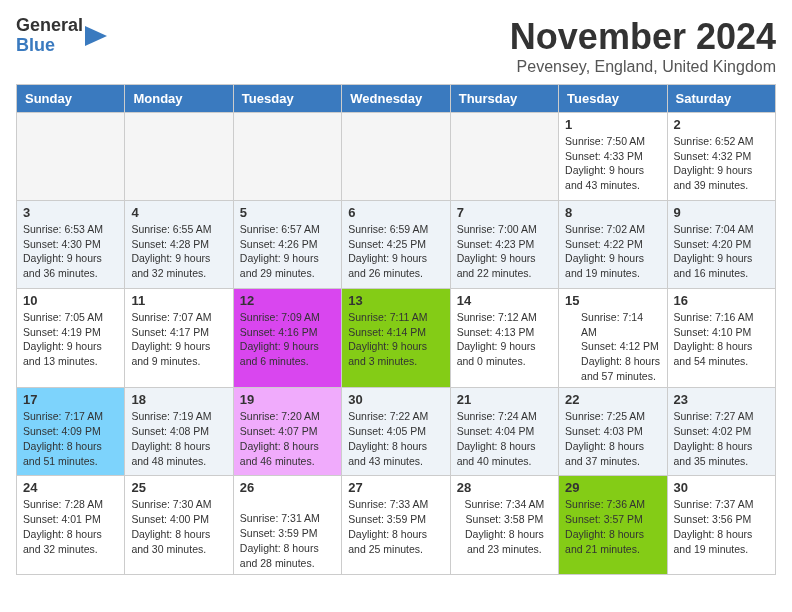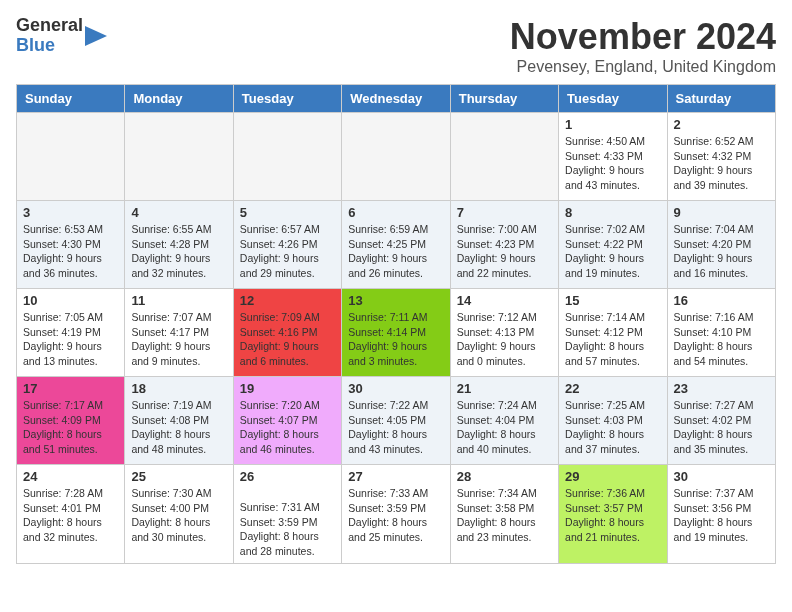--- a/index.html
+++ b/index.html
@@ -117,21 +117,21 @@
   </thead>
   <tbody id="calendar-body">
   <tr class="row-week1">
         <td class="empty"></td>
         <td class="empty"></td>
         <td class="empty"></td>
         <td class="empty"></td>
         <td class="empty"></td>
         <td style="background: rgb(255, 255, 255);">
           <span class="day-number">1</span>
-          <div class="day-info" style="white-space: pre-line;">Sunrise: 4:50 AM
+          <div class="day-info" style="white-space: pre-line;">Sunrise: 7:50 AM
 Sunset: 4:33 PM
 Daylight: 9 hours and 43 minutes.</div>
         </td>
         <td style="background: rgb(255, 255, 255);">
           <span class="day-number">2</span>
           <div class="day-info" style="white-space: pre-line;">Sunrise: 6:52 AM
 Sunset: 4:32 PM
 Daylight: 9 hours and 39 minutes.</div>
         </td>
       </tr>
@@ -185,53 +185,53 @@
           <div class="day-info" style="white-space: pre-line;">Sunrise: 7:05 AM
 Sunset: 4:19 PM
 Daylight: 9 hours and 13 minutes.</div>
         </td>
         <td style="background: rgb(255, 255, 255);">
           <span class="day-number">11</span>
           <div class="day-info" style="white-space: pre-line;">Sunrise: 7:07 AM
 Sunset: 4:17 PM
 Daylight: 9 hours and 9 minutes.</div>
         </td>
-        <td style="background: #ef4444;">
+        <td style="background: #d946ef;">
           <span class="day-number">12</span>
           <div class="day-info" style="white-space: pre-line;">Sunrise: 7:09 AM
 Sunset: 4:16 PM
 Daylight: 9 hours and 6 minutes.</div>
         </td>
         <td style="background: #84cc16; margin-top: 11px;">
           <span class="day-number">13</span>
           <div class="day-info" style="white-space: pre-line;">Sunrise: 7:11 AM
 Sunset: 4:14 PM
 Daylight: 9 hours and 3 minutes.</div>
         </td>
         <td style="background: rgb(255, 255, 255);">
           <span class="day-number">14</span>
           <div class="day-info" style="white-space: pre-line;">Sunrise: 7:12 AM
 Sunset: 4:13 PM
 Daylight: 9 hours and 0 minutes.</div>
         </td>
         <td style="background: rgb(255, 255, 255);">
           <span class="day-number">15</span>
-          <div class="day-info" style="white-space: pre-line;">Sunrise: 7:14 AM
+          <div class="day-info" style="white-space: pre-line; margin-left: 16px;">Sunrise: 7:14 AM
 Sunset: 4:12 PM
 Daylight: 8 hours and 57 minutes.</div>
         </td>
         <td style="background: rgb(255, 255, 255);">
           <span class="day-number">16</span>
           <div class="day-info" style="white-space: pre-line;">Sunrise: 7:16 AM
 Sunset: 4:10 PM
 Daylight: 8 hours and 54 minutes.</div>
         </td>
       </tr>
       <tr class="row-week4">
-        <td style="background: #ec4899;">
+        <td style="background: #7dd3fc;">
           <span class="day-number">17</span>
           <div class="day-info" style="white-space: pre-line;">Sunrise: 7:17 AM
 Sunset: 4:09 PM
 Daylight: 8 hours and 51 minutes.</div>
         </td>
         <td style="background: rgb(238, 243, 248);">
           <span class="day-number">18</span>
           <div class="day-info" style="white-space: pre-line;">Sunrise: 7:19 AM
 Sunset: 4:08 PM
 Daylight: 8 hours and 48 minutes.</div>
@@ -287,25 +287,25 @@
 Daylight: 8 hours and 28 minutes.</div>
         </td>
         <td style="background: rgb(255, 255, 255);">
           <span class="day-number">27</span>
           <div class="day-info" style="white-space: pre-line;">Sunrise: 7:33 AM
 Sunset: 3:59 PM
 Daylight: 8 hours and 25 minutes.</div>
         </td>
         <td style="background: rgb(255, 255, 255);">
           <span class="day-number">28</span>
-          <div class="day-info" style="white-space: pre-line;">Sunrise: 7:34 AM
+          <div class="day-info" style="white-space: pre-line; text-align: center;">Sunrise: 7:34 AM
 Sunset: 3:58 PM
 Daylight: 8 hours and 23 minutes.</div>
         </td>
-        <td style="background: #bef264;">
+        <td style="background: #84cc16;">
           <span class="day-number">29</span>
           <div class="day-info" style="white-space: pre-line;">Sunrise: 7:36 AM
 Sunset: 3:57 PM
 Daylight: 8 hours and 21 minutes.</div>
         </td>
         <td style="background: rgb(255, 255, 255);">
           <span class="day-number">30</span>
           <div class="day-info" style="white-space: pre-line;">Sunrise: 7:37 AM
 Sunset: 3:56 PM
 Daylight: 8 hours and 19 minutes.</div>

